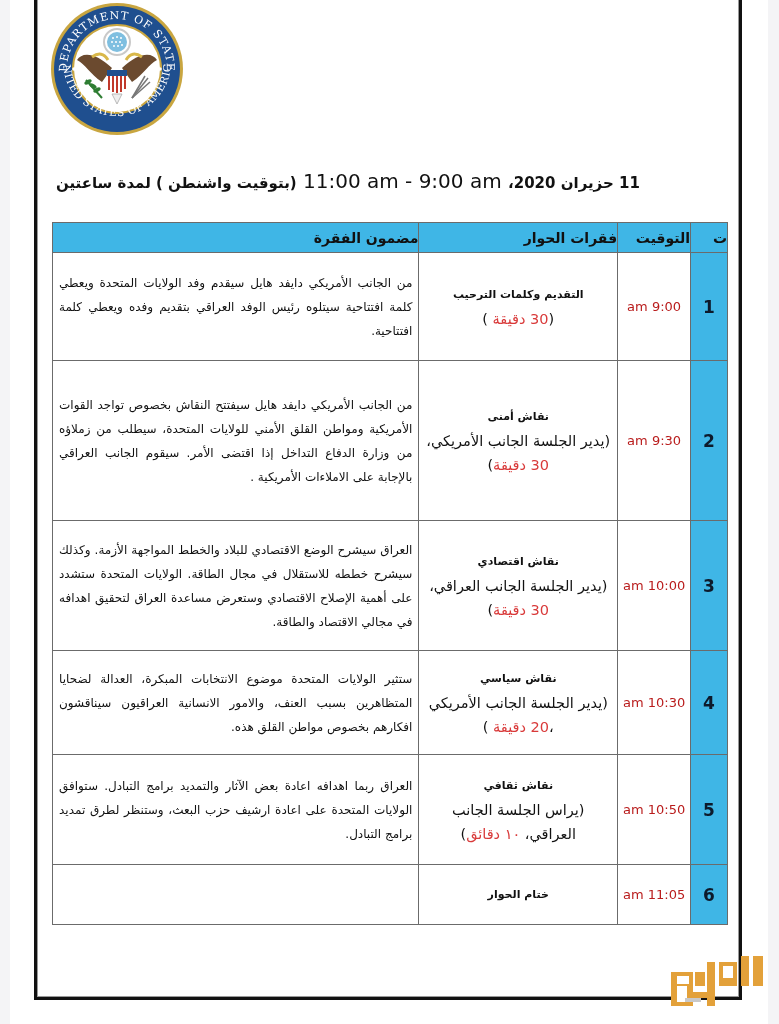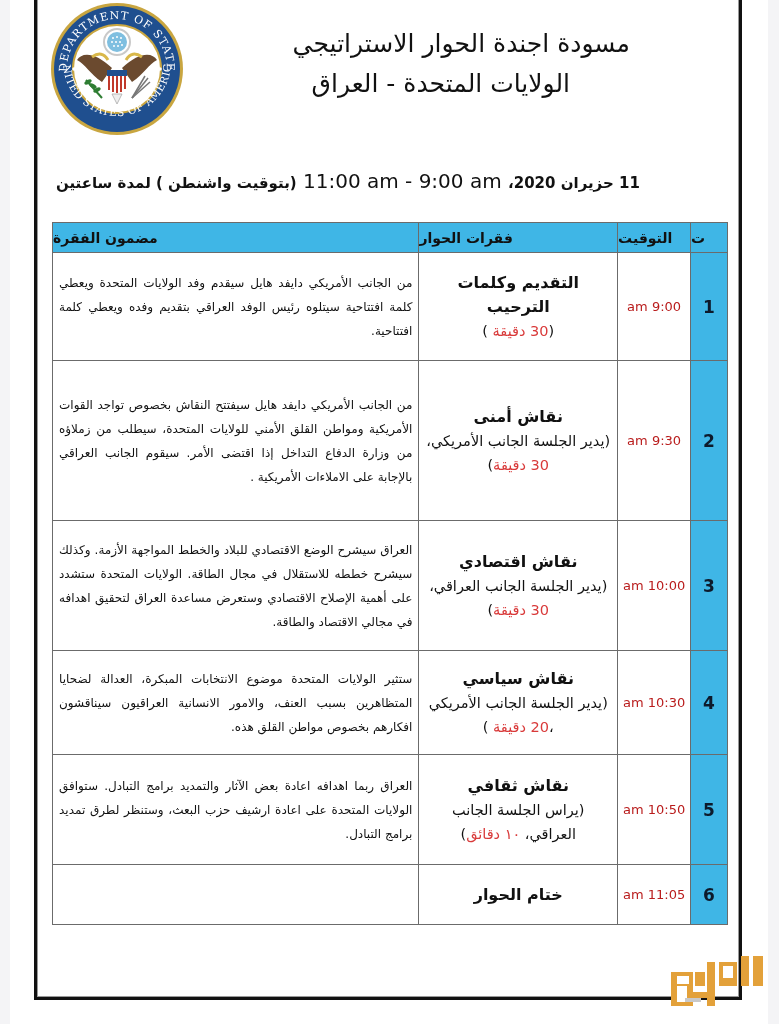--- a/index.html
+++ b/index.html
@@ -44,35 +44,35 @@
     
     table.agenda {
       position: absolute; left: 52px; top: 222px; width: 676px;
       border-collapse: collapse; direction: rtl;
     }
     table.agenda th, table.agenda td {
       border: 1px solid #6b6b6b; vertical-align: middle;
     }
     table.agenda th {
       background: #3fb6e6; height: 30px; font-family: "DejaVu Sans", sans-serif;
-      font-weight: bold; font-size: 14px; color: #111; text-align: left;
+      font-weight: bold; font-size: 14px; color: #111; text-align: right;
     }
     td.num {
       background: #3fb6e6; width: 37px; text-align: center;
       font-family: "DejaVu Sans", sans-serif; font-weight: bold; font-size: 17px; color: #0d1a2b;
     }
     td.time {
       width: 73px; text-align: center; font-family: "DejaVu Sans", sans-serif;
       font-size: 13px; color: #b91c1c; line-height: 28px;
     }
     td.item {
       width: 199px; text-align: center; font-family: "DejaVu Sans", sans-serif;
       font-size: 14.5px; color: #111; line-height: 24px; padding: 2px 6px;
     }
-    td.item .it-title { display: block; font-weight: bold; font-size: 16px; }
+    td.item .it-title { display: block; font-weight: bold; font-size: 11px; }
     td.item .dur { color: #d93a3a; }
     td.content {
       width: 367px; text-align: justify; text-align-last: right;
       font-family: "DejaVu Sans", sans-serif; font-size: 12px; color: #111;
       line-height: 24px; padding: 2px 6px 2px 6px;
     }
 
     tr.r1 td { height: 108px; }
     tr.r2 td { height: 160px; }
     tr.r3 td { height: 130px; }
@@ -154,24 +154,20 @@
       <g stroke="#777" stroke-width="1.5">
         <line x1="98" y1="76" x2="82" y2="96"></line>
           <line x1="100" y1="80" x2="82" y2="96"></line>
           <line x1="95" y1="74" x2="82" y2="96"></line>
       </g>
 
       <path d="M 62 92 L 67 102 L 72 92 Z" fill="#eee" stroke="#aaa" stroke-width="0.8"></path>
     </svg>
   </div>
 
-  <div class="title">
-    <span class="l1">مسودة اجندة الحوار الاستراتيجي</span>
-    <span class="l2">الولايات المتحدة - العراق</span>
-  </div>
 
   <div class="dateline">
     <span class="ar">11 حزيران 2020،</span>
     <span class="lat" dir="ltr">11:00 am - 9:00 am</span>
     <span class="ar">(بتوقيت واشنطن ) لمدة ساعتين</span>
   </div>
 
   <table class="agenda">
     <thead>
       <tr>

